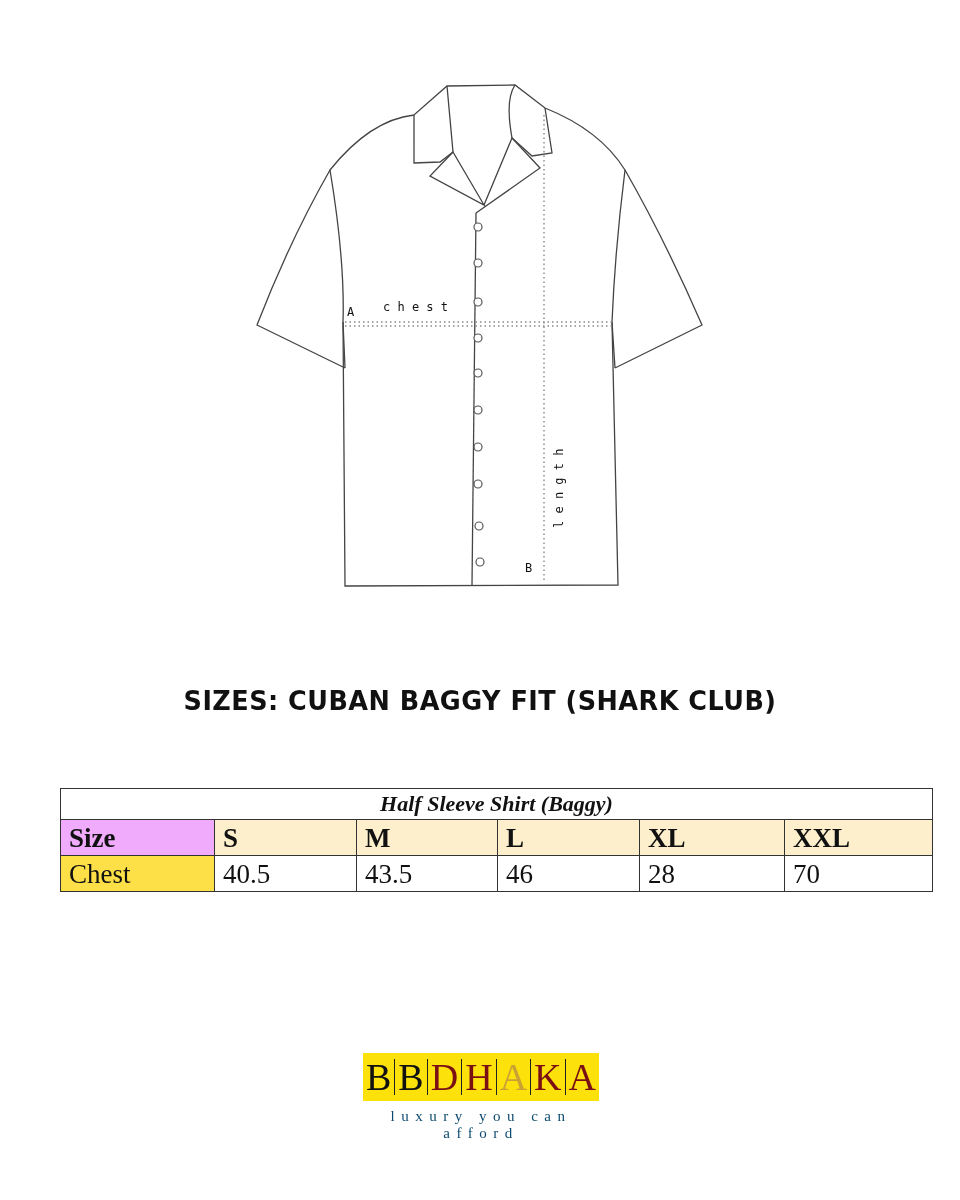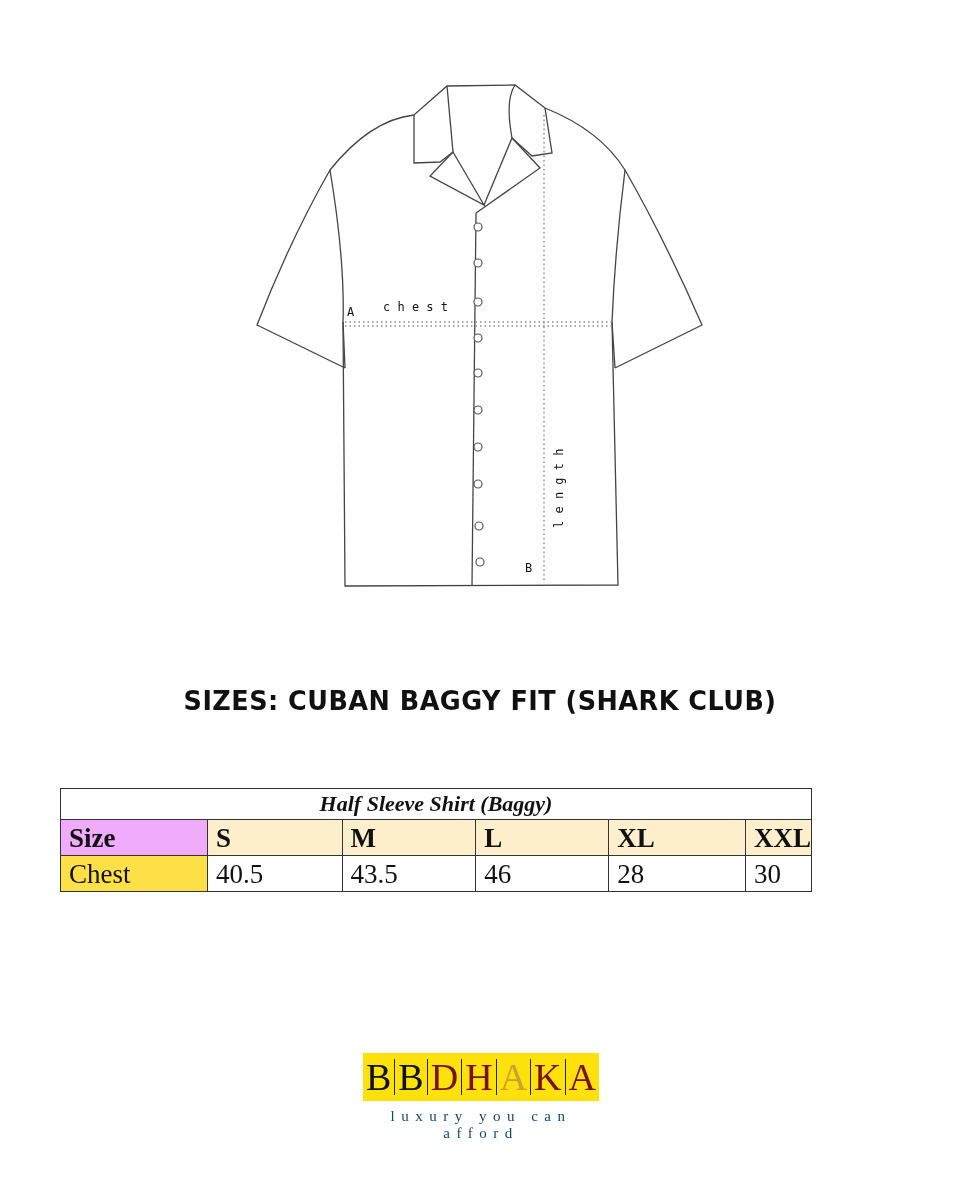--- a/index.html
+++ b/index.html
@@ -1,19 +1,19 @@
 <!DOCTYPE html>
 <html><head>
   <meta charset="utf-8">
   <style>
     html, body { margin: 0; padding: 0; background: #ffffff; }
     body { width: 960px; height: 1200px; position: relative; overflow: hidden; font-family: "Liberation Serif", serif; }
     .shirt { position: absolute; left: 0; top: 0; width: 960px; height: 620px; }
     .title { position: absolute; left: 0; width: 960px; top: 686px; text-align: center; font-family: "DejaVu Sans", sans-serif; font-weight: bold; font-size: 26px; letter-spacing: 0.5px; color: #111; transform: scaleX(0.98); }
-    table.sizes { position: absolute; left: 60px; top: 788px; width: 752px; border-collapse: collapse; font-family: "Liberation Serif", serif; font-size: 27px; color: #111; }
+    table.sizes { position: absolute; left: 60px; top: 788px; width: 873px; border-collapse: collapse; font-family: "Liberation Serif", serif; font-size: 27px; color: #111; }
     table.sizes td { border: 1px solid #333; padding: 0 0 0 8px; height: 35px; line-height: 34px; }
     table.sizes td.caption { text-align: center; font-style: italic; font-weight: bold; font-size: 22px; height: 30px; line-height: 30px; padding: 0; }
     table.sizes tr.head td { background: #fdefcb; font-weight: bold; }
     table.sizes td.rowlabel { background: #fde047; }
     table.sizes tr.head td.rowlabel { background: #f0abfc; }
     .logo { position: absolute; left: 363px; top: 1053px; width: 236px; height: 48px; background: #fce20a; display: flex; align-items: center; justify-content: center; font-family: "Liberation Serif", serif; font-size: 38px; letter-spacing: 0; }
     .logo span.l { display: inline-block; }
     .logo span.sep { display: inline-block; width: 1px; height: 36px; background: #222; margin: 0 3px; }
     .tagline { position: absolute; left: 363px; top: 1108px; width: 236px; text-align: center; font-family: Liberation Serif, serif; font-size: 15px; letter-spacing: 6.5px; color: #0c4a6e; }
   </style>
@@ -78,21 +78,21 @@
     <td style="width:133px">L</td>
     <td style="width:136px">XL</td>
     <td>XXL</td>
   </tr>
   <tr>
     <td class="rowlabel">Chest</td>
     <td>40.5</td>
     <td>43.5</td>
     <td>46</td>
     <td>28</td>
-    <td>30</td>
+    <td>70</td>
   </tr>
 </tbody>
   </table>
 
 <div class="logo">
   <span class="l" style="color:#111">B</span>
     <span class="sep"></span>
   <span class="l" style="color:#111">B</span>
     <span class="sep"></span>
   <span class="l" style="color:#7a0f14">D</span>

